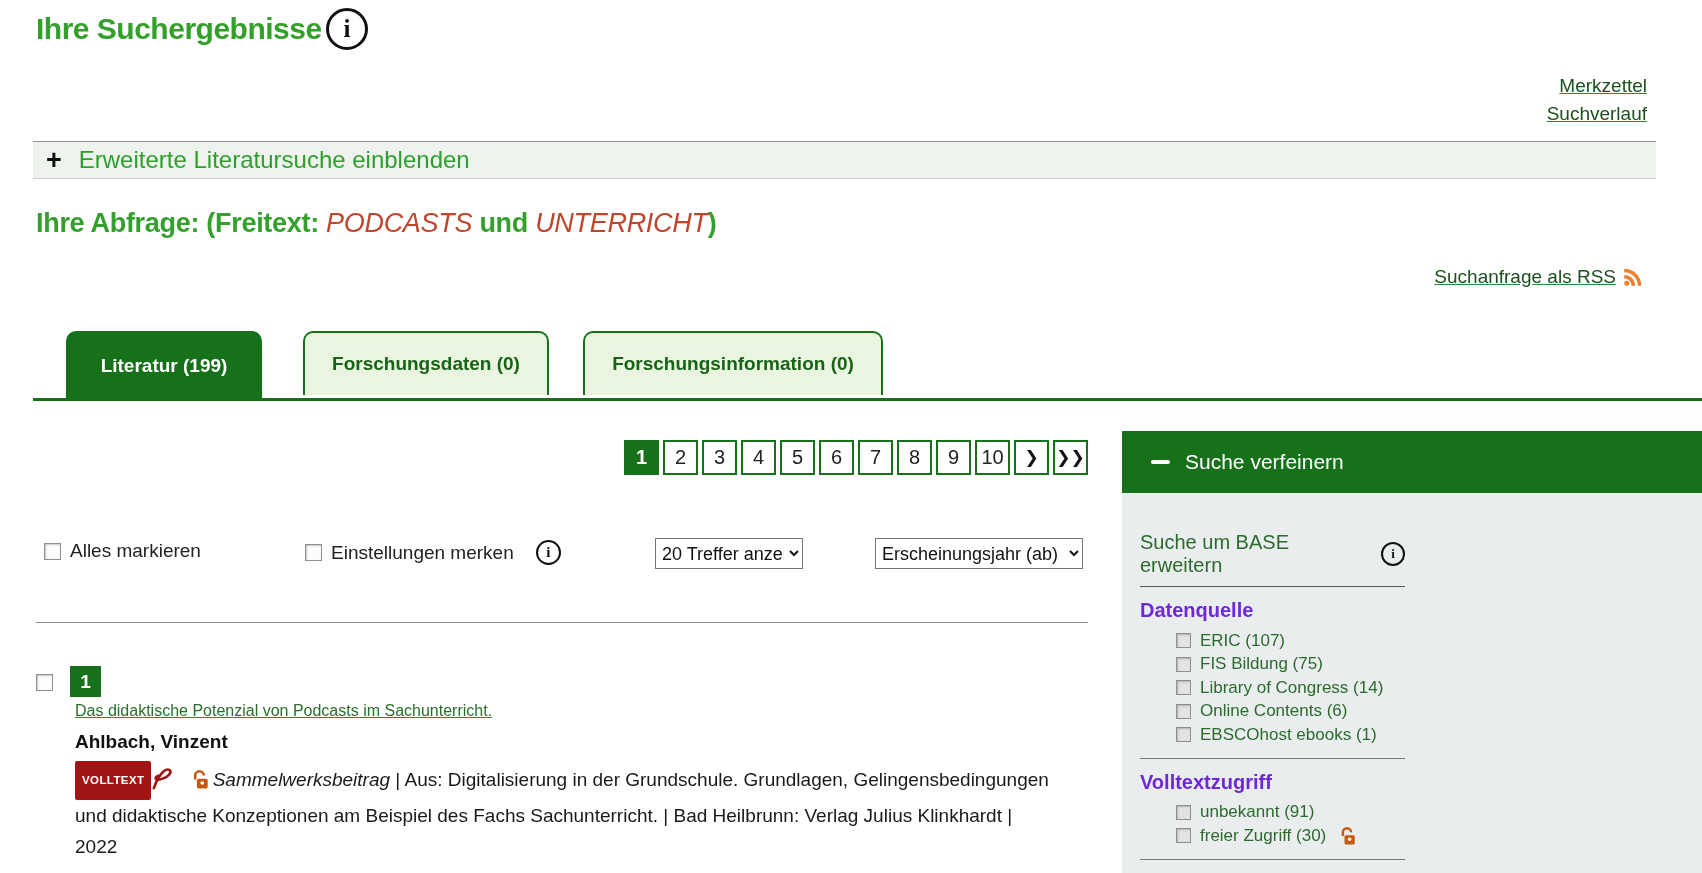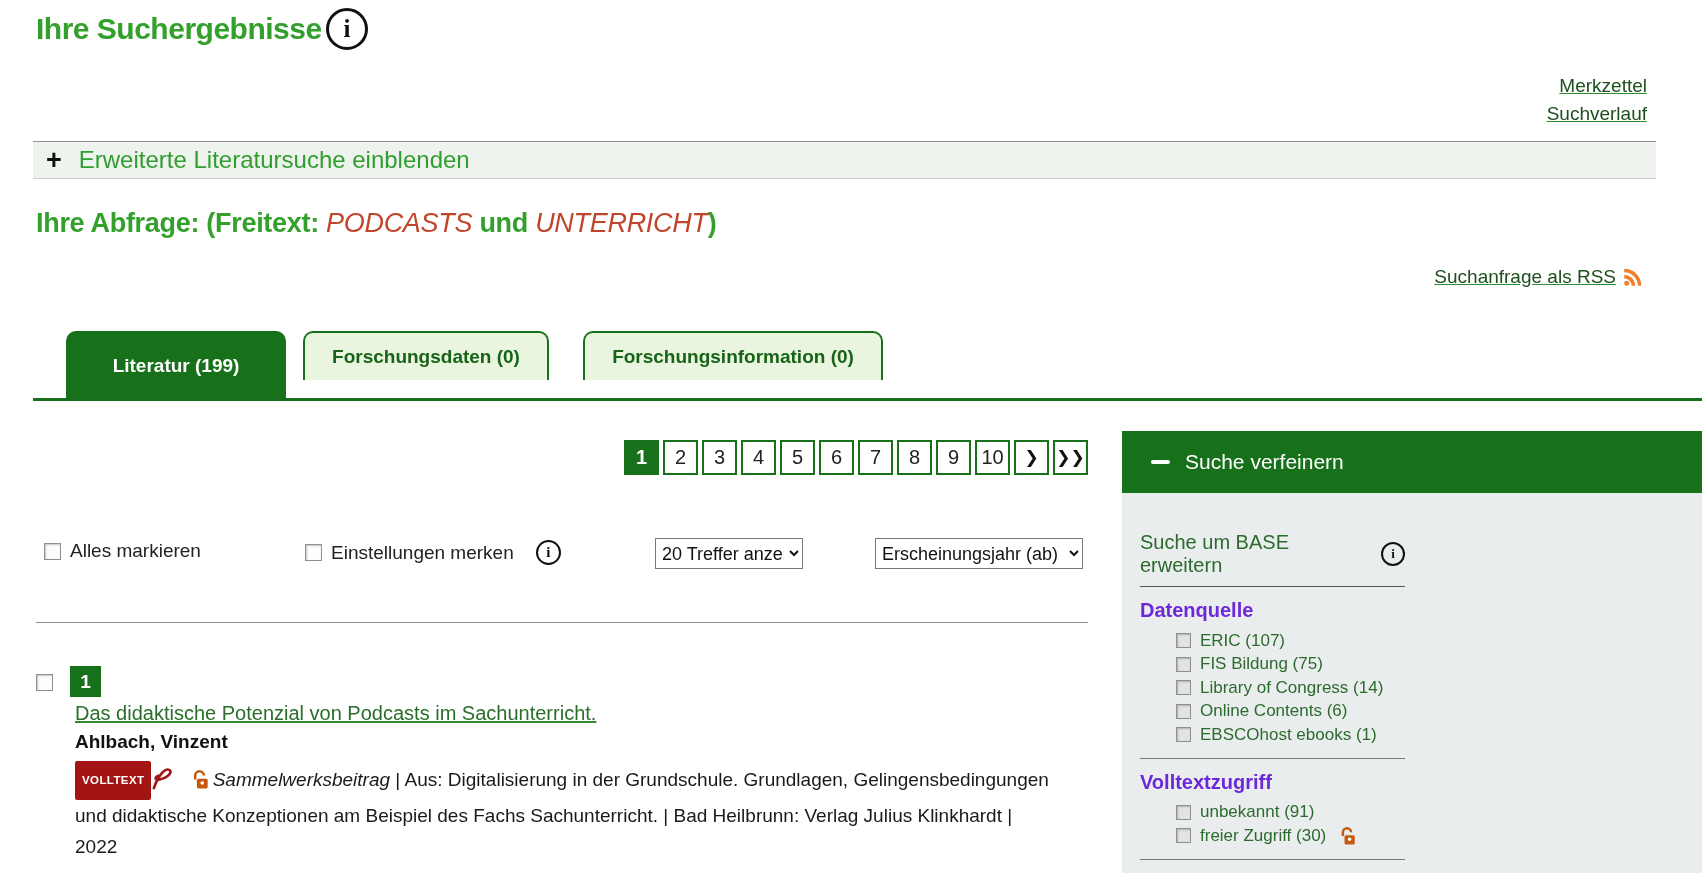--- a/index.html
+++ b/index.html
@@ -26,24 +26,24 @@
   .query{position:absolute;left:36px;top:208px;font-size:27px;font-weight:bold;color:#33a02c;
          letter-spacing:-0.3px;}
   .query .term{color:#c0452b;font-style:italic;font-weight:normal;}
 
   .rss-row{position:absolute;right:59px;top:266px;display:flex;align-items:center;gap:7px;
            font-size:19px;}
   .rss-row a{color:#1d4f1d;text-decoration:underline;text-decoration-color:#2e8b2e;cursor:pointer;}
 
   
   .tab-line{position:absolute;left:33px;top:398px;width:1669px;height:3px;background:#17701a;}
-  .tab{position:absolute;top:331px;height:49px;box-sizing:border-box;border-radius:10px 10px 0 0;
+  .tab{position:absolute;top:331px;height:64px;box-sizing:border-box;border-radius:10px 10px 0 0;
        display:flex;align-items:center;justify-content:center;font-size:19px;font-weight:bold;
        cursor:pointer;}
-  .tab.active{left:66px;width:220px;height:70px;background:#17701a;color:#fff;z-index:2;}
+  .tab.active{left:66px;width:196px;height:70px;background:#17701a;color:#fff;z-index:2;}
   .tab.i2{left:303px;width:246px;background:#e9f5df;border:2px solid #17701a;border-bottom:none;color:#176317;}
   .tab.i3{left:583px;width:300px;background:#e9f5df;border:2px solid #17701a;border-bottom:none;color:#176317;}
 
   
   .pagination{position:absolute;top:440px;left:624px;width:464px;display:flex;gap:4px;
               justify-content:flex-end;}
   .pg{width:35px;height:35px;box-sizing:border-box;border:2px solid #17701a;background:#fff;
       color:#222;display:flex;align-items:center;justify-content:center;font-size:20px;cursor:pointer;}
   .pg.active{background:#17701a;color:#fff;font-weight:bold;}
   .pg.nav{font-weight:bold;font-size:17px;color:#111;}
@@ -59,21 +59,21 @@
          border:1px solid #767676;background:#fff;color:#111;padding:0 2px;}
   .sel1{left:655px;width:148px;}
   .sel2{left:875px;width:208px;}
 
   
   .results-sep{position:absolute;left:36px;top:622px;width:1052px;height:1px;background:#8a8a8a;}
   .res-cb{position:absolute;left:36px;top:674px;}
   .res-num{position:absolute;left:70px;top:666px;width:31px;height:31px;background:#17701a;
            color:#fff;font-size:19px;font-weight:bold;display:flex;align-items:center;
            justify-content:center;}
-  .res-title{position:absolute;left:75px;top:702px;font-size:20px;color:#2a6e2a;
+  .res-title{position:absolute;left:75px;top:702px;font-size:16px;color:#2a6e2a;
              text-decoration:underline;text-decoration-color:#2e8b2e;cursor:pointer;text-align:right;}
   .res-author{position:absolute;left:75px;top:731px;font-size:19px;font-weight:bold;color:#111;}
   .res-details{position:absolute;left:75px;top:761px;width:1005px;font-size:19px;color:#1a1a1a;
                line-height:31.5px;}
   .vbadge{display:inline-block;background:#a31414;color:#fff;font-size:11.5px;font-weight:bold;
           letter-spacing:.4px;padding:4px 7px 3px;border-radius:2px;vertical-align:2px;}
   .icon-inline{vertical-align:-4px;}
   .res-details i{font-style:italic;}
 
   

